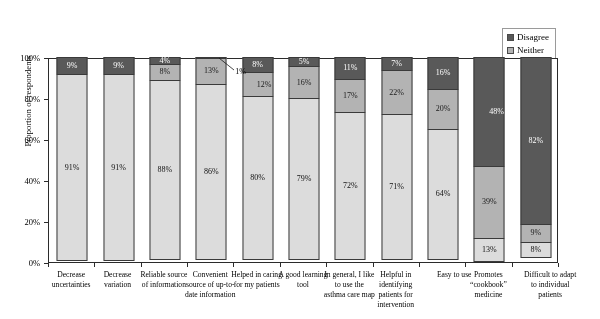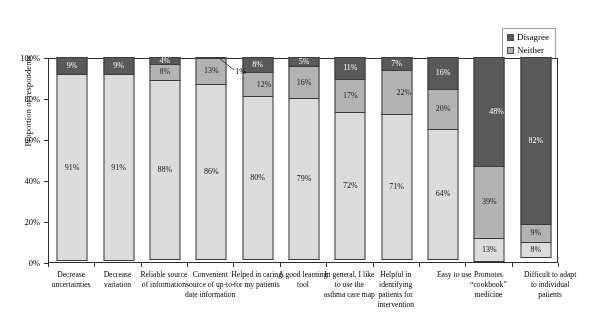--- a/index.html
+++ b/index.html
@@ -231,21 +231,21 @@
             <div class="seg seg-agree" style="height: 147.6px;">
               <span class="seg-lbl">72%</span>
             </div>
           </div>
         </div>
         <div class="bar-slot" style="left: 324.545px; width: 46.3636px;">
           <div class="bar" style="height: 205px;">
             <div class="seg seg-disagree" style="height: 14.35px;">
               <span class="seg-lbl">7%</span>
             </div>
-            <div class="seg seg-neither" style="height: 45.1px; justify-content: flex-end;">
+            <div class="seg seg-neither" style="height: 45.1px;">
               <span class="seg-lbl">22%</span>
             </div>
             <div class="seg seg-agree" style="height: 145.55px;">
               <span class="seg-lbl">71%</span>
             </div>
           </div>
         </div>
         <div class="bar-slot" style="left: 370.909px; width: 46.3636px;">
           <div class="bar" style="height: 205px;">
             <div class="seg seg-disagree" style="height: 32.8px;">

